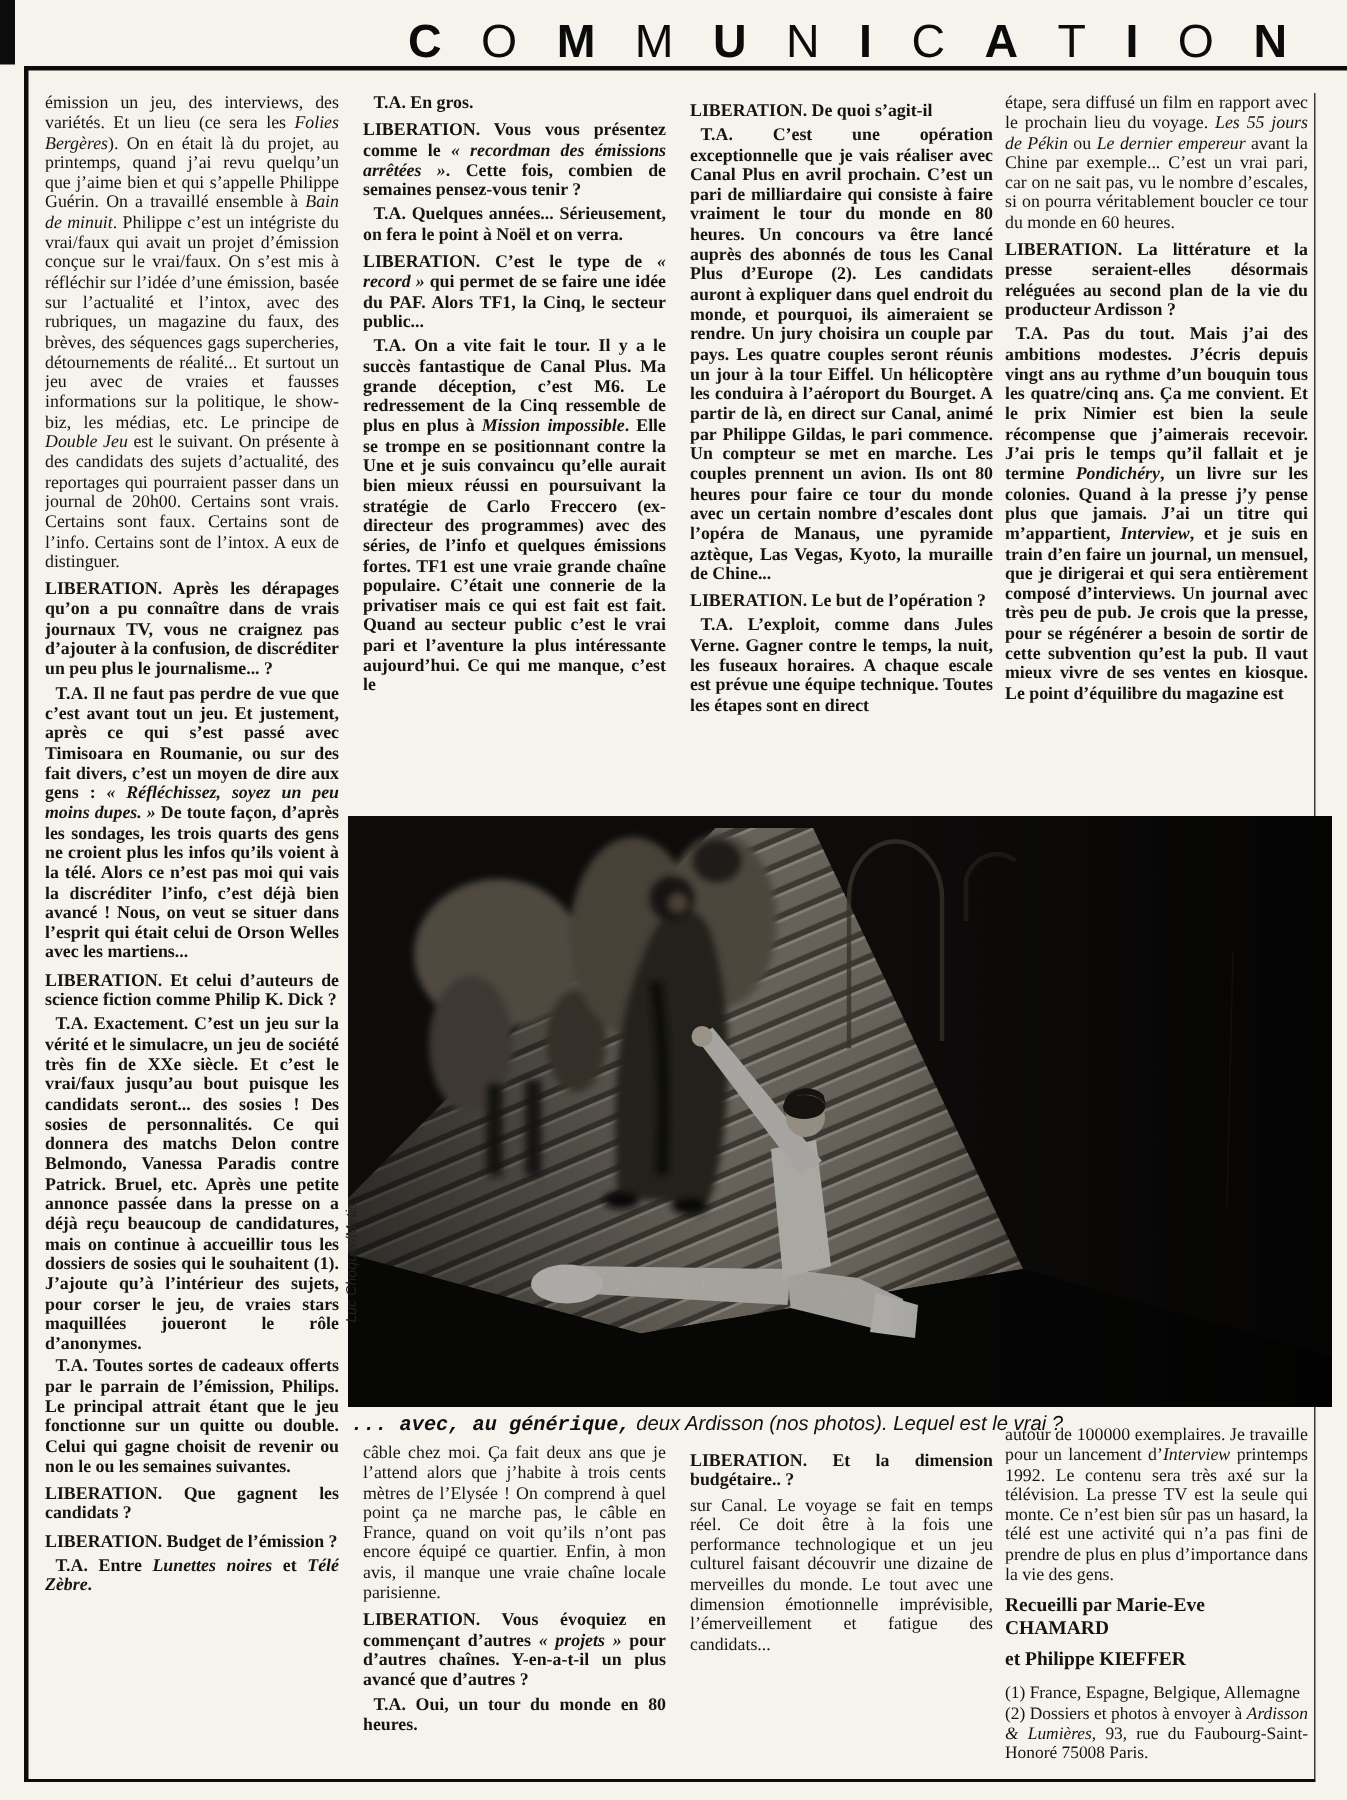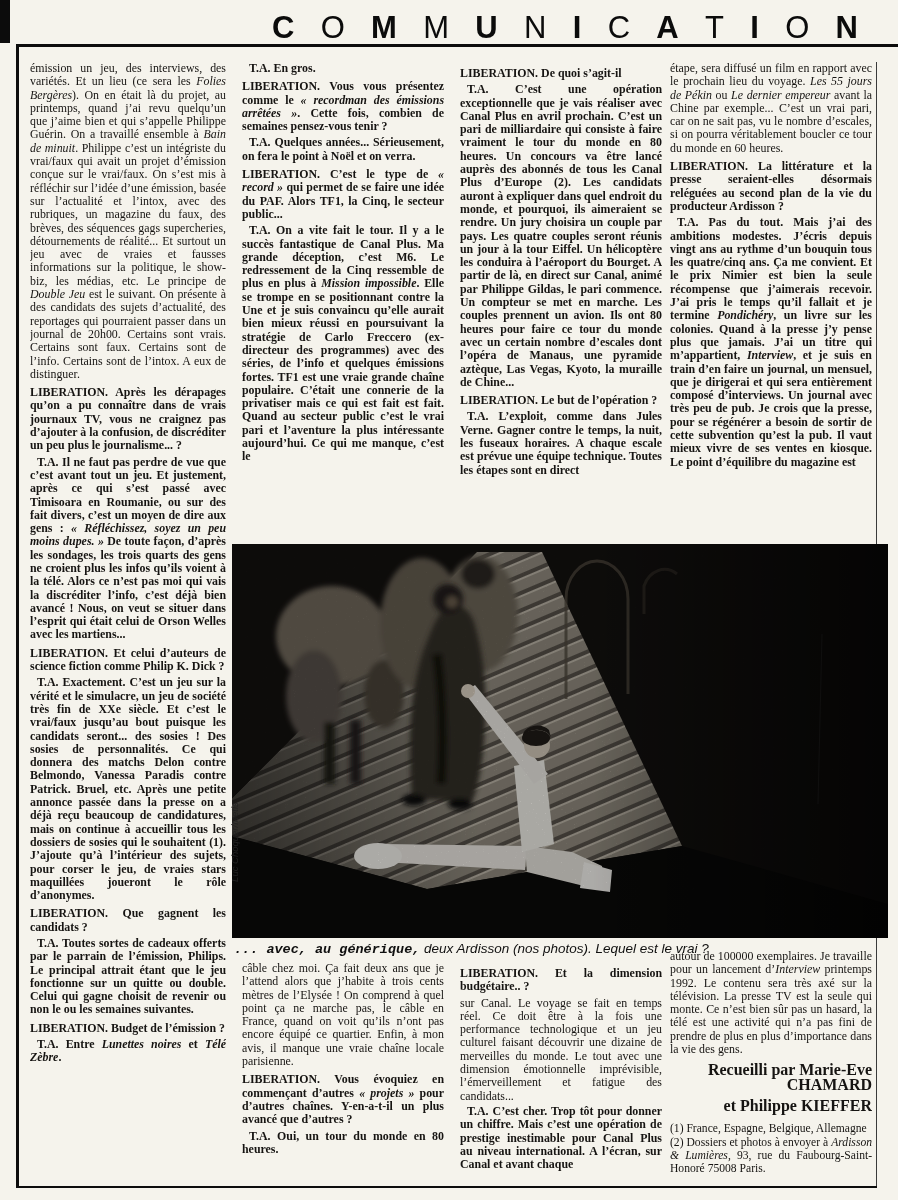--- a/index.html
+++ b/index.html
@@ -16,21 +16,21 @@
   #corner-mark{left:0;top:0;width:10px;height:43px;}
   #top-rule{left:16px;top:44px;width:882px;height:3px;}
   #left-rule{left:16px;top:44px;width:3px;height:1144px;}
   #bottom-rule{left:16px;top:1186px;width:861px;height:2px;}
   #right-rule{left:876px;top:62px;width:1px;height:1124px;background:#3a3a3a;}
   
   .col{position:absolute;font-size:11.9px;line-height:13.3px;text-align:justify;overflow:hidden;}
   .blk{margin:0 0 2px 0;}
   .blk.q{font-weight:bold;margin-top:5px;margin-bottom:3px;}
   .blk.a{text-indent:7px;font-weight:bold;}
-  .blk.byline{font-weight:bold;text-align:right;font-size:16px;line-height:15px;margin:6px 0 0 0;}
+  .blk.byline{font-weight:bold;text-align:left;font-size:13px;line-height:15px;margin:6px 0 0 0;}
   .blk.note{margin:0;font-size:11.6px;}
   .blk.byline + .blk.note{margin-top:9px;}
   #col1{left:30px;top:62px;width:196px;height:1122px;}
   #col2t{left:242px;top:62px;width:202px;height:482px;}
   #col3t{left:460px;top:62px;width:202px;height:482px;}
   #col4t{left:670px;top:62px;width:202px;height:482px;}
   #col2b{left:242px;top:962px;width:202px;height:222px;}
   #col3b{left:460px;top:962px;width:202px;height:222px;}
   #col4b{left:670px;top:950px;width:202px;height:226px;}
   
@@ -70,22 +70,22 @@
   <div class="rule" id="left-rule"></div>
   <div class="rule" id="bottom-rule"></div>
   <div class="rule" id="right-rule"></div>
 
   <div class="col" id="col1">
       <p class="blk p"><span>émission un jeu, des interviews, des variétés. Et un lieu (ce sera les </span><i>Folies Bergères</i><span>). On en était là du projet, au printemps, quand j’ai revu quelqu’un que j’aime bien et qui s’appelle Philippe Guérin. On a travaillé ensemble à </span><i>Bain de minuit</i><span>. Philippe c’est un intégriste du vrai/faux qui avait un projet d’émission conçue sur le vrai/faux. On s’est mis à réfléchir sur l’idée d’une émission, basée sur l’actualité et l’intox, avec des rubriques, un magazine du faux, des brèves, des séquences gags supercheries, détournements de réalité... Et surtout un jeu avec de vraies et fausses informations sur la politique, le show-biz, les médias, etc. Le principe de </span><i>Double Jeu</i><span> est le suivant. On présente à des candidats des sujets d’actualité, des reportages qui pourraient passer dans un journal de 20h00. Certains sont vrais. Certains sont faux. Certains sont de l’info. Certains sont de l’intox. A eux de distinguer.</span></p>
       <p class="blk q"><span>LIBERATION. Après les dérapages qu’on a pu connaître dans de vrais journaux TV, vous ne craignez pas d’ajouter à la confusion, de discréditer un peu plus le journalisme... ?</span></p>
       <p class="blk a"><span>T.A. Il ne faut pas perdre de vue que c’est avant tout un jeu. Et justement, après ce qui s’est passé avec Timisoara en Roumanie, ou sur des fait divers, c’est un moyen de dire aux gens : </span><i>« Réfléchissez, soyez un peu moins dupes. »</i><span> De toute façon, d’après les sondages, les trois quarts des gens ne croient plus les infos qu’ils voient à la télé. Alors ce n’est pas moi qui vais la discréditer l’info, c’est déjà bien avancé ! Nous, on veut se situer dans l’esprit qui était celui de Orson Welles avec les martiens...</span></p>
       <p class="blk q"><span>LIBERATION. Et celui d’auteurs de science fiction comme Philip K. Dick ?</span></p>
       <p class="blk a"><span>T.A. Exactement. C’est un jeu sur la vérité et le simulacre, un jeu de société très fin de XXe siècle. Et c’est le vrai/faux jusqu’au bout puisque les candidats seront... des sosies ! Des sosies de personnalités. Ce qui donnera des matchs Delon contre Belmondo, Vanessa Paradis contre Patrick. Bruel, etc. Après une petite annonce passée dans la presse on a déjà reçu beaucoup de candidatures, mais on continue à accueillir tous les dossiers de sosies qui le souhaitent (1). J’ajoute qu’à l’intérieur des sujets, pour corser le jeu, de vraies stars maquillées joueront le rôle d’anonymes.</span></p>
+      <p class="blk a"><span>T.A. Toutes sortes de cadeaux offerts par le parrain de l’émission, Philips. Le principal attrait étant que le jeu fonctionne sur un quitte ou double. Celui qui gagne choisit de revenir ou non le ou les semaines suivantes.</span></p>
       <p class="blk q"><span>LIBERATION. Que gagnent les candidats ?</span></p>
-      <p class="blk a"><span>T.A. Toutes sortes de cadeaux offerts par le parrain de l’émission, Philips. Le principal attrait étant que le jeu fonctionne sur un quitte ou double. Celui qui gagne choisit de revenir ou non le ou les semaines suivantes.</span></p>
       <p class="blk q"><span>LIBERATION. Budget de l’émission ?</span></p>
       <p class="blk a"><span>T.A. Entre </span><i>Lunettes noires</i><span> et </span><i>Télé Zèbre</i><span>.</span></p>
     </div>
   <div class="col" id="col2t">
       <p class="blk a"><span>T.A. En gros.</span></p>
       <p class="blk q"><span>LIBERATION. Vous vous présentez comme le </span><i>« recordman des émissions arrêtées »</i><span>. Cette fois, combien de semaines pensez-vous tenir ?</span></p>
       <p class="blk a"><span>T.A. Quelques années... Sérieusement, on fera le point à Noël et on verra.</span></p>
       <p class="blk q"><span>LIBERATION. C’est le type de </span><i>« record »</i><span> qui permet de se faire une idée du PAF. Alors TF1, la Cinq, le secteur public...</span></p>
       <p class="blk a"><span>T.A. On a vite fait le tour. Il y a le succès fantastique de Canal Plus. Ma grande déception, c’est M6. Le redressement de la Cinq ressemble de plus en plus à </span><i>Mission impossible</i><span>. Elle se trompe en se positionnant contre la Une et je suis convaincu qu’elle aurait bien mieux réussi en poursuivant la stratégie de Carlo Freccero (ex-directeur des programmes) avec des séries, de l’info et quelques émissions fortes. TF1 est une vraie grande chaîne populaire. C’était une connerie de la privatiser mais ce qui est fait est fait. Quand au secteur public c’est le vrai pari et l’aventure la plus intéressante aujourd’hui. Ce qui me manque, c’est le</span></p>
     </div>
@@ -101,21 +101,20 @@
       <p class="blk a"><span>T.A. Pas du tout. Mais j’ai des ambitions modestes. J’écris depuis vingt ans au rythme d’un bouquin tous les quatre/cinq ans. Ça me convient. Et le prix Nimier est bien la seule récompense que j’aimerais recevoir. J’ai pris le temps qu’il fallait et je termine </span><i>Pondichéry</i><span>, un livre sur les colonies. Quand à la presse j’y pense plus que jamais. J’ai un titre qui m’appartient, </span><i>Interview</i><span>, et je suis en train d’en faire un journal, un mensuel, que je dirigerai et qui sera entièrement composé d’interviews. Un journal avec très peu de pub. Je crois que la presse, pour se régénérer a besoin de sortir de cette subvention qu’est la pub. Il vaut mieux vivre de ses ventes en kiosque. Le point d’équilibre du magazine est</span></p>
     </div>
   <div class="col" id="col2b">
       <p class="blk p"><span>câble chez moi. Ça fait deux ans que je l’attend alors que j’habite à trois cents mètres de l’Elysée ! On comprend à quel point ça ne marche pas, le câble en France, quand on voit qu’ils n’ont pas encore équipé ce quartier. Enfin, à mon avis, il manque une vraie chaîne locale parisienne.</span></p>
       <p class="blk q"><span>LIBERATION. Vous évoquiez en commençant d’autres </span><i>« projets »</i><span> pour d’autres chaînes. Y-en-a-t-il un plus avancé que d’autres ?</span></p>
       <p class="blk a"><span>T.A. Oui, un tour du monde en 80 heures.</span></p>
     </div>
   <div class="col" id="col3b">
       <p class="blk q"><span>LIBERATION. Et la dimension budgétaire.. ?</span></p>
       <p class="blk p"><span>sur Canal. Le voyage se fait en temps réel. Ce doit être à la fois une performance technologique et un jeu culturel faisant découvrir une dizaine de merveilles du monde. Le tout avec une dimension émotionnelle imprévisible, l’émerveillement et fatigue des candidats...</span></p>
-      <p class="blk a"><span>T.A. C’est cher. Trop tôt pour donner un chiffre. Mais c’est une opération de prestige inestimable pour Canal Plus au niveau international. A l’écran, sur Canal et avant chaque</span></p>
     </div>
   <div class="col" id="col4b">
       <p class="blk p"><span>autour de 100000 exemplaires. Je travaille pour un lancement d’</span><i>Interview</i><span> printemps 1992. Le contenu sera très axé sur la télévision. La presse TV est la seule qui monte. Ce n’est bien sûr pas un hasard, la télé est une activité qui n’a pas fini de prendre de plus en plus d’importance dans la vie des gens.</span></p>
       <p class="blk byline"><span>Recueilli par Marie-Eve CHAMARD</span></p>
       <p class="blk byline"><span>et Philippe KIEFFER</span></p>
       <p class="blk note"><span>(1) France, Espagne, Belgique, Allemagne</span></p>
       <p class="blk note"><span>(2) Dossiers et photos à envoyer à </span><i>Ardisson &amp; Lumières</i><span>, 93, rue du Faubourg-Saint-Honoré 75008 Paris.</span></p>
     </div>
 
   <div id="photo">

